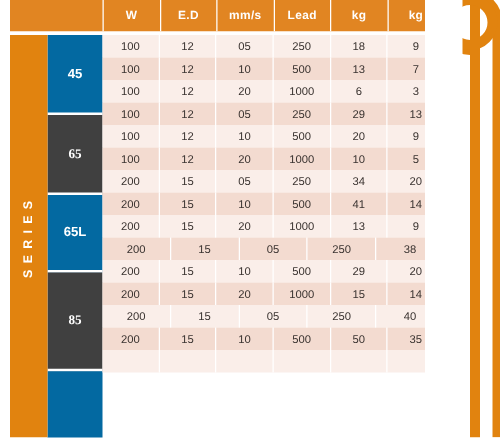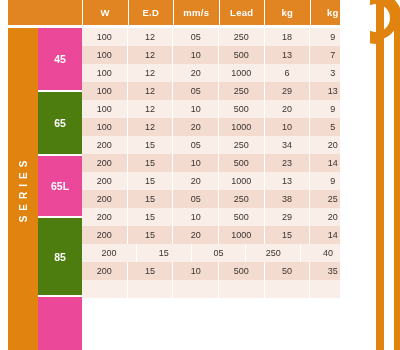--- a/index.html
+++ b/index.html
@@ -89,22 +89,22 @@
   .series-group {
     display: flex;
     align-items: center;
     justify-content: center;
     color: #ffffff;
     font-size: 10.5px;
     font-weight: bold;
     box-sizing: border-box;
     border-bottom: 2px solid #ffffff;
   }
-  .series-group.tone-a { background: #ec4899; }
-  .series-group.tone-b { background: #4d7c0f; }
+  .series-group.tone-a { background: #0369a1; }
+  .series-group.tone-b { background: #404040; font-family: Liberation Serif, serif; }
 
   
   .data-col {
     flex: 1 1 auto;
   }
   .data-row {
     display: flex;
     height: 18px;
     box-sizing: border-box;
   }
@@ -216,38 +216,37 @@
           <div class="dcell">05</div>
           <div class="dcell">250</div>
           <div class="dcell">34</div>
           <div class="dcell">20</div>
         </div>
         <div class="data-row even">
           <div class="dcell">200</div>
           <div class="dcell">15</div>
           <div class="dcell">10</div>
           <div class="dcell">500</div>
-          <div class="dcell">23</div>
+          <div class="dcell">41</div>
           <div class="dcell">14</div>
         </div>
         <div class="data-row odd">
           <div class="dcell">200</div>
           <div class="dcell">15</div>
           <div class="dcell">20</div>
           <div class="dcell">1000</div>
           <div class="dcell">13</div>
           <div class="dcell">9</div>
         </div>
         <div class="data-row even">
           <div class="dcell">200</div>
           <div class="dcell">15</div>
           <div class="dcell">05</div>
           <div class="dcell">250</div>
           <div class="dcell">38</div>
-          <div class="dcell">25</div>
         </div>
         <div class="data-row odd">
           <div class="dcell">200</div>
           <div class="dcell">15</div>
           <div class="dcell">10</div>
           <div class="dcell">500</div>
           <div class="dcell">29</div>
           <div class="dcell">20</div>
         </div>
         <div class="data-row even">

